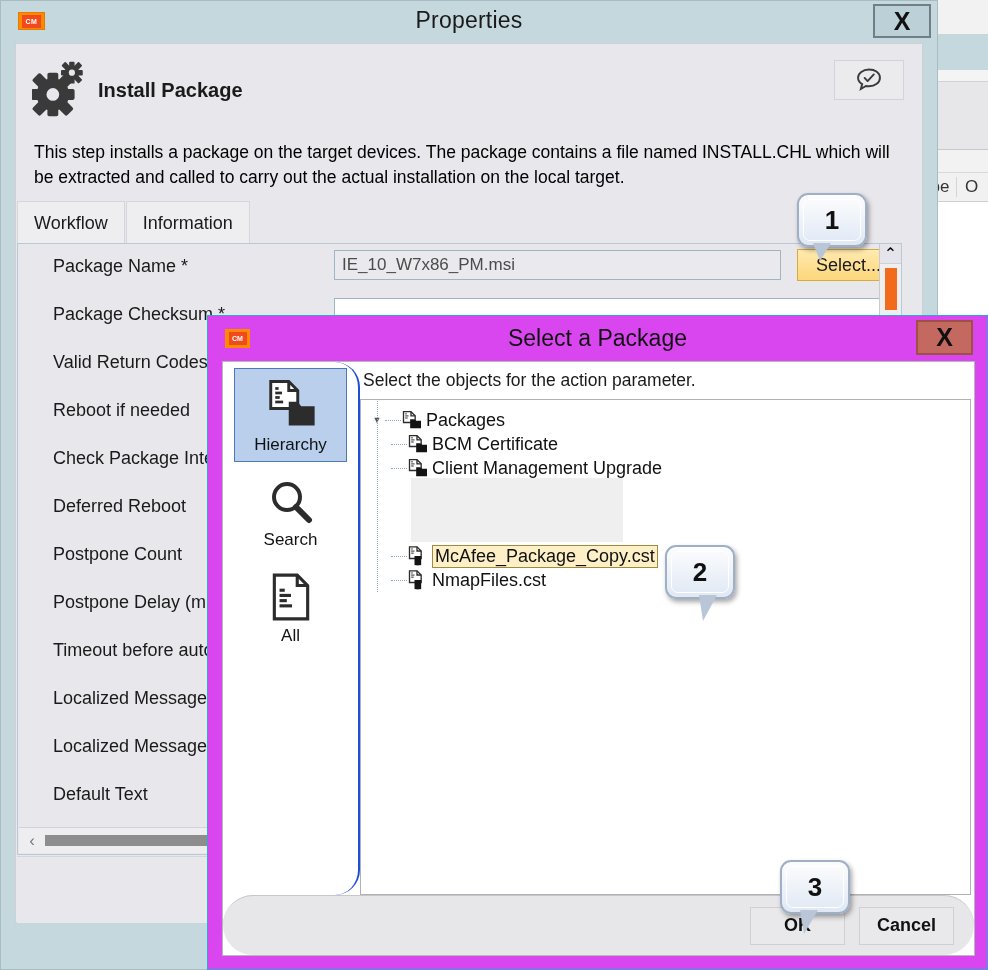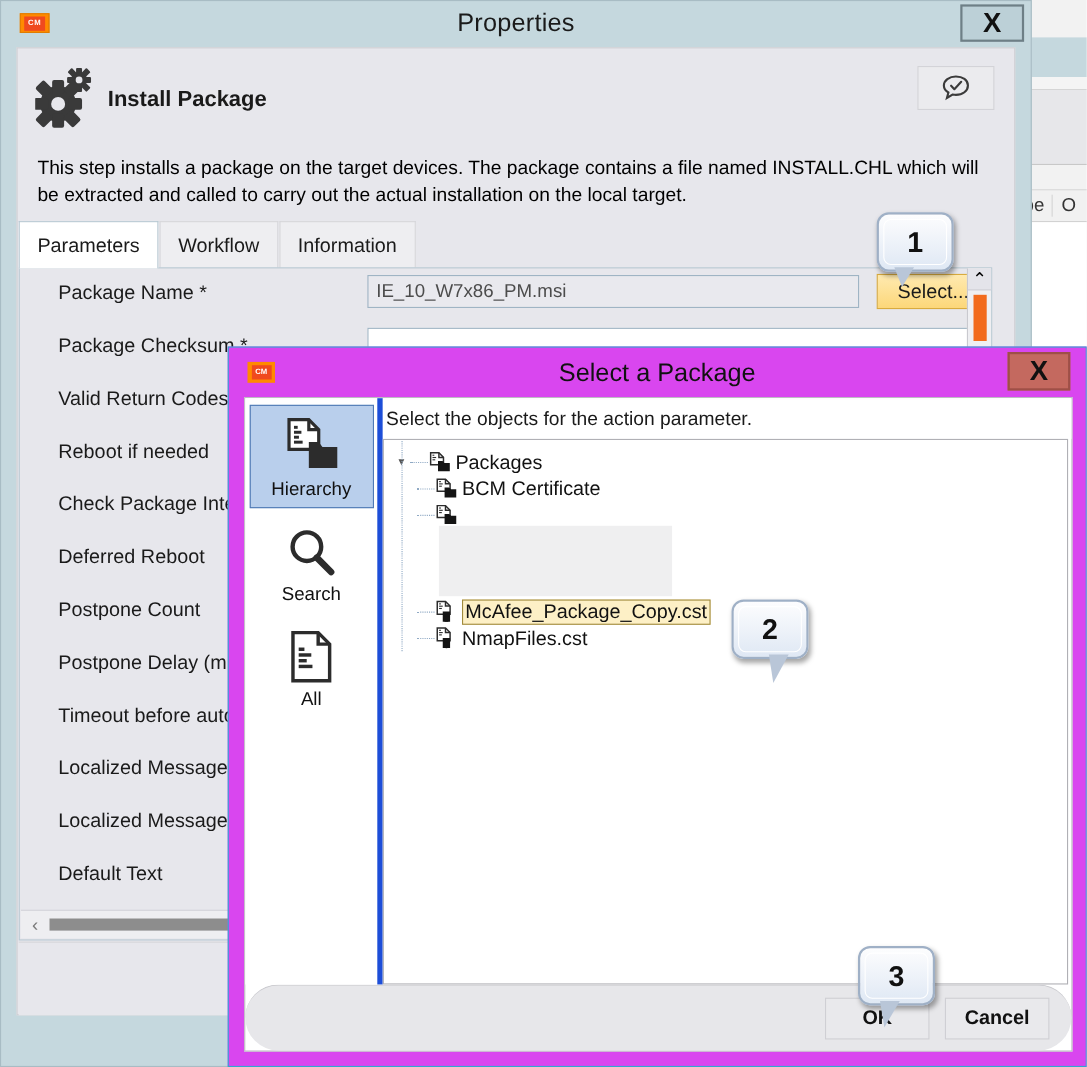--- a/index.html
+++ b/index.html
@@ -180,22 +180,23 @@
     font-size:25px; font-weight:bold; color:#111; cursor:pointer;
   }
   .pkg-body {
     position:absolute; left:14px; top:45px; width:753px; height:595px;
     background:#ffffff; border:1px solid #b7b7bc;
     display:flex; flex-direction:column;
   }
   .pkg-main { flex:1; display:flex; min-height:0; }
 
   .pkg-sidebar {
-    width:125px; border-right:5px solid #1d4ed8; background:#ffffff;
+    width:137px; border-right:2px solid #1d4ed8; background:#ffffff;
     padding-top:6px;
+    border-radius:25px;
   }
   .side-item {
     width:113px; margin:0 auto 8px auto; padding:8px 0 6px 0;
     display:flex; flex-direction:column; align-items:center; cursor:pointer;
   }
   .side-item.active { background:#b9cfec; border:1px solid #4f79b5; }
   .side-label { font-size:17px; color:#111; margin-top:4px; }
 
   .pkg-content { flex:1; display:flex; flex-direction:column; min-width:0; }
   .pkg-instr {
@@ -320,21 +321,20 @@
           <svg width="28" height="28" viewBox="0 0 32 32">
             <path d="M16 4C9 4 3.5 8.2 3.5 13.4c0 3 1.8 5.6 4.7 7.3l-1.5 5.6 5.8-3.5c1.1.2 2.3.4 3.5.4 7 0 12.5-4.2 12.5-9.8S23 4 16 4z" fill="none" stroke="#3b3b3b" stroke-width="2.2"></path>
             <path d="M11 13.6l3.4 3.6L21.5 9.6" fill="none" stroke="#3b3b3b" stroke-width="2.2" stroke-linecap="round" stroke-linejoin="round"></path>
           </svg>
         </div>
       </div>
 
       <div class="step-desc">This step installs a package on the target devices. The package contains a file named INSTALL.CHL which will be extracted and called to carry out the actual installation on the local target.</div>
 
       <div class="tabs">
-        <div class="tab active">Parameters</div>
         <div class="tab">Workflow</div>
         <div class="tab">Information</div>
       </div>
 
       <div class="param-panel">
         <div class="param-rows">
 
           <div class="param-row">
             <div class="param-label">Package Name *</div>
             <div class="param-input">IE_10_W7x86_PM.msi</div>
@@ -481,20 +481,21 @@
                 <div class="tnode">
                   <span class="dots"></span>
                   <svg width="20" height="20" viewBox="0 0 24 24">
                     <path d="M3 2h9l5 5v8H3z" fill="#fff" stroke="#2c2c2c" stroke-width="1.6"></path>
                     <path d="M12 2v5h5" fill="none" stroke="#2c2c2c" stroke-width="1.6"></path>
                     <rect x="5" y="4" width="2" height="1.2" fill="#2c2c2c"></rect>
                     <rect x="5" y="6.5" width="4" height="1.2" fill="#2c2c2c"></rect>
                     <rect x="5" y="9" width="3" height="1.2" fill="#2c2c2c"></rect>
                     <path d="M11 11h5l2 2h6v9H11z" fill="#141414"></path>
                   </svg>
+                  <span class="tlabel">Client Management Upgrade</span>
                 </div>
 
                 <div style="height:64px;"></div>
 
                 <div class="tnode">
                   <span class="dots"></span>
                   <svg width="20" height="22" viewBox="0 0 24 26">
                     <path d="M3 2h9l5 5v9H3z" fill="#fff" stroke="#2c2c2c" stroke-width="1.6"></path>
                     <path d="M12 2v5h5" fill="none" stroke="#2c2c2c" stroke-width="1.6"></path>
                     <rect x="5" y="4" width="2" height="1.2" fill="#2c2c2c"></rect>

